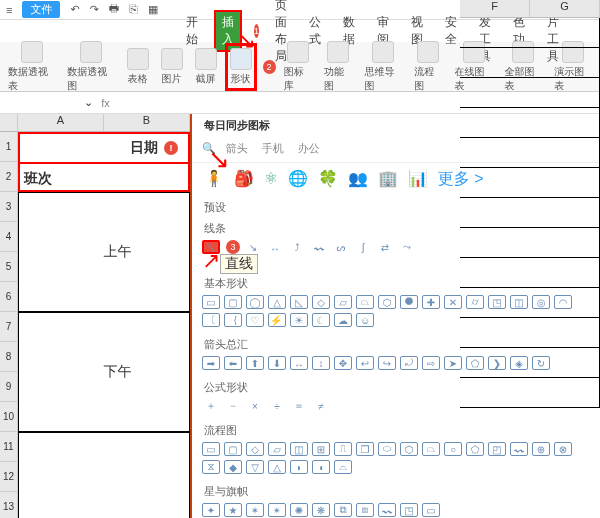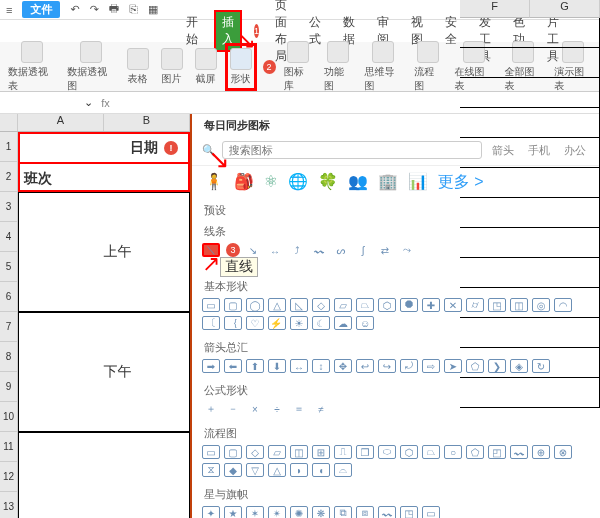--- a/index.html
+++ b/index.html
@@ -1,19 +1,19 @@
 <!DOCTYPE html>
 <html><head>
 <meta charset="utf-8">
 <style>
   * { box-sizing: border-box; margin: 0; padding: 0; font-family: "Microsoft YaHei", sans-serif; }
   body { background: #f5f5f5; width: 600px; height: 518px; overflow: hidden; font-size: 12px; color: #333; }
   .quickbar { background: #fff; height: 20px; display: flex; align-items: center; padding: 0 6px; gap: 10px; font-size: 11px; border-bottom: 1px solid #ddd; }
   .qb-btn { color: #555; cursor: pointer; }
-  .file-btn { background: #2e9df7; color: #fff; padding: 1px 8px; border-radius: 2px; font-weight: bold; }
+  .file-btn { background: #2e9df7; color: #fff; padding: 1px 8px; border-radius: 2px; }
   .tabs { background: #fff; height: 22px; display: flex; align-items: center; padding: 0 100px 0 180px; gap: 10px; font-size: 12px; }
   .tab { padding: 2px 6px; cursor: pointer; color: #444; }
   .tab.active { background: #3b9d3b; color: #fff; border: 2px solid red; }
   .annot-circle { display:inline-flex; width:14px; height:14px; background:#e74c3c; border-radius:50%; color:#fff; font-size:9px; align-items:center; justify-content:center; margin-left:2px;}
   .ribbon { background: #f7f7f7; height: 50px; border-bottom: 1px solid #ccc; display: flex; align-items: center; padding: 0 4px; gap: 4px; font-size: 10px; color: #555; }
   .rb-grp { display:flex; flex-direction:column; align-items:center; gap:2px; padding:2px 4px; }
   .rb-icon { width:22px; height:22px; background:#e8e8e8; border:1px solid #ccc; border-radius:3px; }
   .rb-shapes { border:3px solid red; padding:2px; position:relative; }
   .rb-shapes .rb-icon { background:#dfeaf5; }
   .arrow { position:absolute; color:red; font-size:22px; pointer-events:none; }
@@ -169,21 +169,20 @@
       <div class="mergedcell" style="height:120px">上午</div>
       <div class="mergedcell" style="height:120px">下午</div>
       <div class="mergedcell" style="height:90px"></div>
     </div>
   </div>
 
   <div class="panel">
     <div class="sect" style="font-weight:bold;color:#333">每日同步图标</div>
     <div class="panel-top">
       <span>🔍</span>
-      <input class="search-inp" placeholder="搜索图标" style="">
       <span class="mini-tab">箭头</span>
       <span class="mini-tab">手机</span>
       <span class="mini-tab">办公</span>
     </div>
     <span class="arrow" style="top:30px; left:16px; font-size:26px;">↘</span>
     <div class="icon-row">
       <span>🧍</span>
       <span>🎒</span>
       <span>⚛</span>
       <span>🌐</span>

